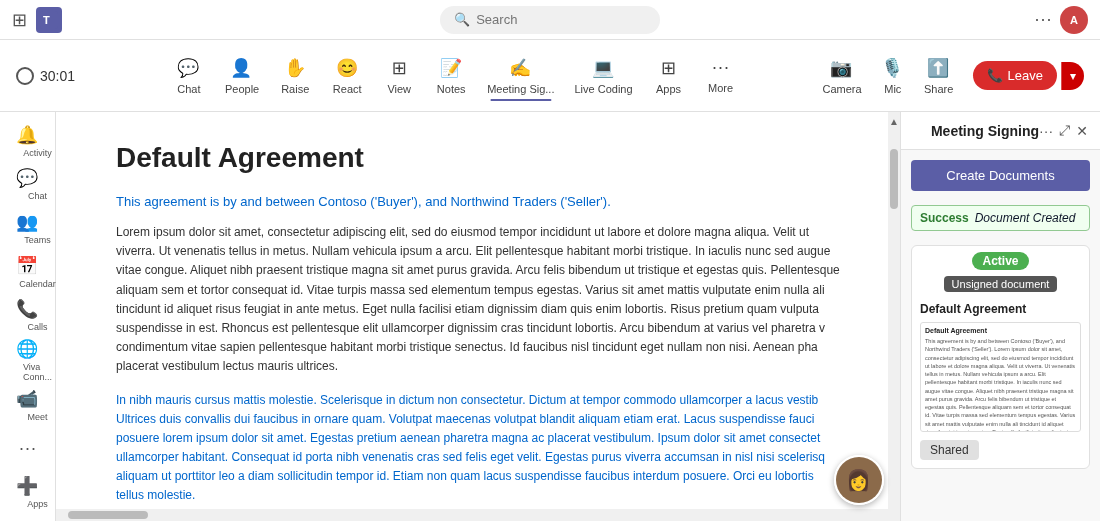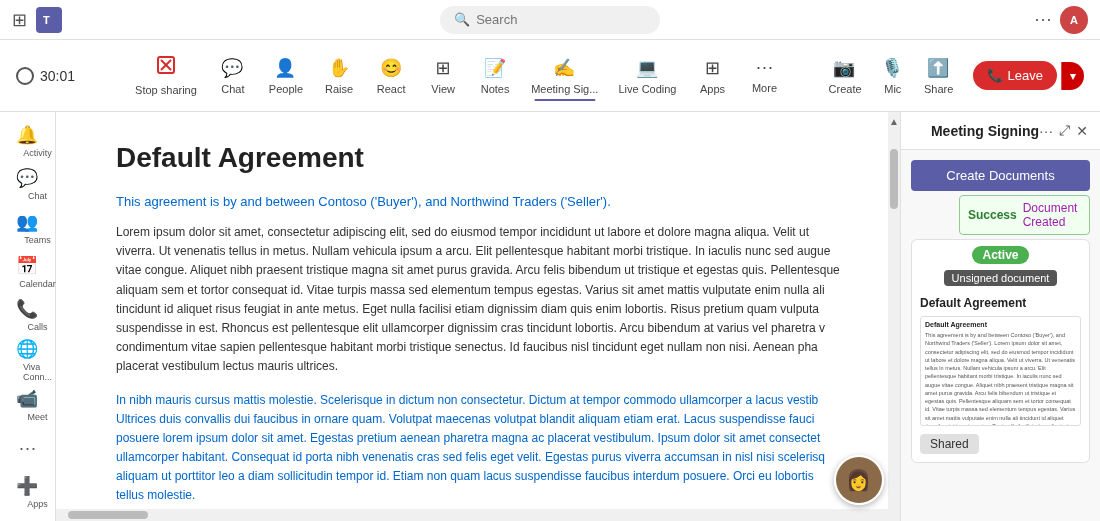--- a/index.html
+++ b/index.html
@@ -127,30 +127,30 @@
     .right-panel {
       width: 200px; background: #f8f8f8; border-left: 1px solid #e0e0e0; display: flex; flex-direction: column;
     }
     .panel-header {
       display: flex; align-items: center; justify-content: flex-end; padding: 10px 12px; background: white; border-bottom: 1px solid #e0e0e0;
     }
     .panel-title { font-size: 14px; font-weight: 600; color: #222; }
     .panel-header-icons { display: flex; gap: 6px; align-items: center; }
     .panel-icon-btn { cursor: pointer; color: #555; font-size: 14px; }
 
-    .panel-body { padding: 10px; display: flex; flex-direction: column; gap: 4px; flex: 1; overflow-y: auto; }
+    .panel-body { padding: 10px; display: flex; flex-direction: column; gap: 14px; flex: 1; overflow-y: auto; }
 
     .create-docs-btn {
       background: #5b5ea6; color: white; border: none; border-radius: 4px; padding: 8px 0; font-size: 13px; cursor: pointer; width: 100%; font-weight: 500;
     }
     .success-bar {
-      display: flex; align-items: center; gap: 6px; background: #f0fff0; border: 1px solid #92c992; border-radius: 4px; padding: 5px 8px; font-size: 12px; margin-left: 48px;
+      display: flex; align-items: center; gap: 6px; background: #f0fff0; border: 1px solid #92c992; border-radius: 4px; padding: 5px 8px; font-size: 12px;
     }
     .success-label { color: #2e7d32; font-weight: 600; }
-    .success-text { color: #a21caf; }
+    .success-text { color: #0f172a; font-style: italic; }
 
     .doc-card { background: white; border: 1px solid #e0e0e0; border-radius: 6px; overflow: hidden; }
     .doc-card-header { display: flex; align-items: center; gap: 6px; padding: 6px 8px; flex-direction: column; }
     .active-badge {
       background: #4caf50; color: white; border-radius: 12px; padding: 2px 10px; font-size: 12px; font-weight: 600;
     }
     .unsigned-badge {
       background: #555; color: white; border-radius: 4px; padding: 2px 8px; font-size: 11px;
     }
     .doc-card-title { font-size: 12px; font-weight: 600; color: #222; padding: 4px 8px 2px; }
@@ -188,30 +188,20 @@
 </div>
 
 <div class="meeting-toolbar">
   <div class="timer-area">
     <div class="timer-circle"></div>
     <span class="timer-text">30:01</span>
   </div>
 
   <div class="toolbar-items">
     <div class="toolbar-item">
-      <span class="toolbar-icon red">
-        <svg width="20" height="20" viewBox="0 0 20 20">
-            <rect x="2" y="2" width="16" height="16" rx="2" fill="none" stroke="#d92b2b" stroke-width="2"></rect>
-            <line x1="5" y1="5" x2="15" y2="15" stroke="#d92b2b" stroke-width="2"></line>
-            <line x1="15" y1="5" x2="5" y2="15" stroke="#d92b2b" stroke-width="2"></line>
-          </svg>
-      </span>
-      <span class="toolbar-item-label">Stop sharing</span>
-    </div>
-    <div class="toolbar-item">
       <span class="toolbar-icon">💬</span>
       <span class="toolbar-item-label">Chat</span>
     </div>
     <div class="toolbar-item">
       <span class="toolbar-icon">👤</span>
       <span class="toolbar-item-label">People</span>
     </div>
     <div class="toolbar-item">
       <span class="toolbar-icon">✋</span>
       <span class="toolbar-item-label">Raise</span>
@@ -242,21 +232,21 @@
     </div>
     <div class="toolbar-item">
       <span class="toolbar-icon">···</span>
       <span class="toolbar-item-label">More</span>
     </div>
   </div>
 
   <div class="toolbar-right">
     <div class="btn-camera">
       <span class="btn-camera-icon">📷</span>
-      <span>Create</span>
+      <span>Camera</span>
     </div>
     <div class="btn-mic">
       <span class="btn-mic-icon">🎙️</span>
       <span>Mic</span>
     </div>
     <div class="btn-share">
       <span class="btn-share-icon">⬆️</span>
       <span>Share</span>
     </div>
     <button class="leave-btn">

